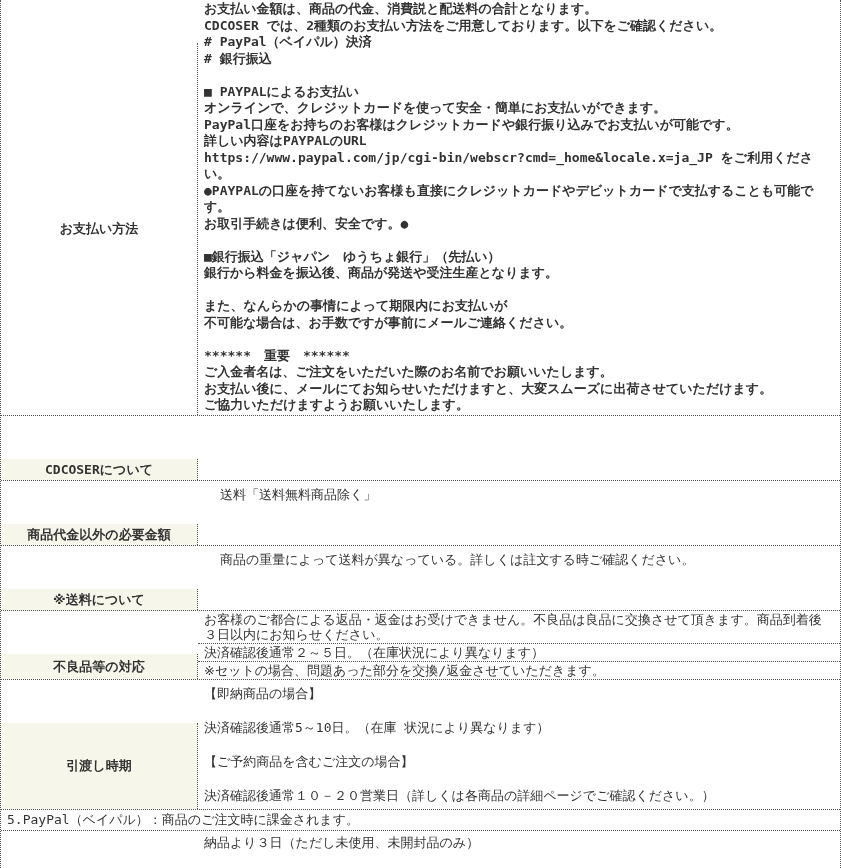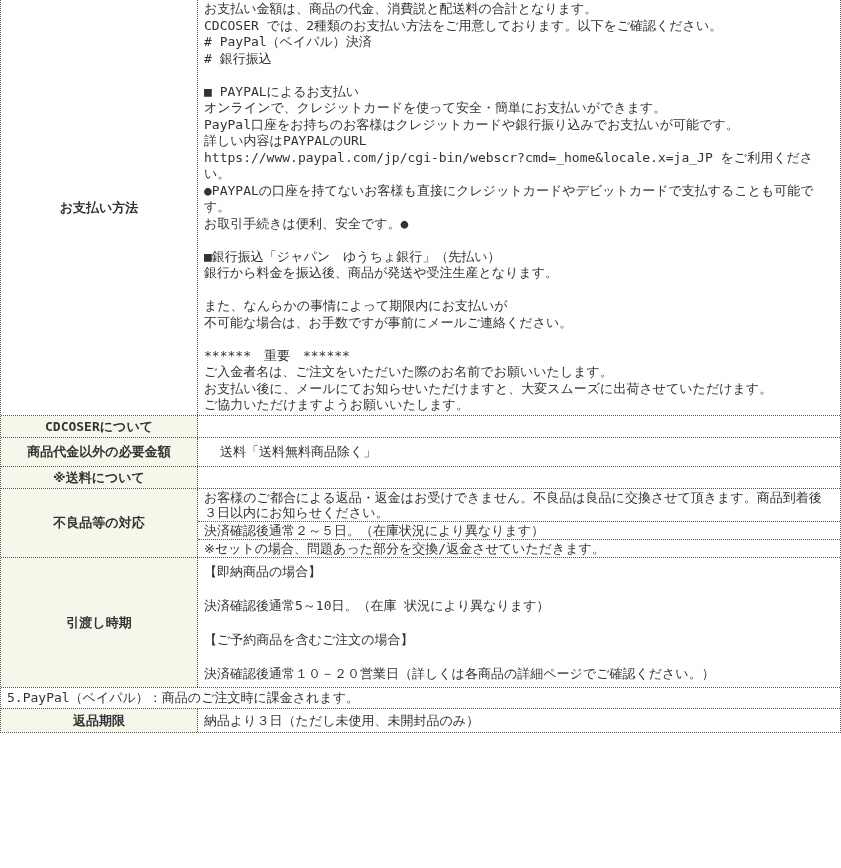--- a/index.html
+++ b/index.html
@@ -20,27 +20,28 @@
   .row { display: flex; border-top: 1px dotted #555; }
   .row:first-child { border-top: none; }
   .label-cell {
     width: 197px; min-width: 197px;
     border-right: 1px dotted #555;
     background: #f6f6ea;
     display: flex; align-items: center; justify-content: center;
     text-align: center;
     font-weight: bold;
     padding: 2px 0;
+    margin-top: 43px;
   }
   .label-cell.white-bg { background: #ffffff; }
   .content-cell { flex: 1; min-width: 0; }
   .pre { white-space: pre-wrap; word-break: break-all; }
 
   
-  .payment-text { padding: 1px 6px; line-height: 16.5px; min-height: 395px; }
+  .payment-text { padding: 1px 6px; line-height: 16.5px; min-height: 395px; font-weight: bold; }
 
   
   .subrow { border-bottom: 1px dotted #555; padding: 0 6px; display: flex; align-items: center; }
   .subrow:last-child { border-bottom: none; }
   .about-subrow { height: 25px; white-space: nowrap; overflow: hidden; }
   .email-bold { font-weight: bold; }
 
   .simple-pad { padding: 5px 22px; }
   .extra-fees-row .content-cell { min-height: 28px; }
   .shipping-row .content-cell { min-height: 27px; }
@@ -90,20 +91,21 @@
     <div class="label-cell">CDCOSERについて</div>
   </section>
 
   <section class="row extra-fees-row">
     <div class="label-cell">商品代金以外の必要金額</div>
     <div class="content-cell simple-pad">送料「送料無料商品除く」</div>
   </section>
 
   <section class="row shipping-row">
     <div class="label-cell">※送料について</div>
+    <div class="content-cell simple-pad">商品の重量によって送料が異なっている。詳しくは註文する時ご確認ください。</div>
   </section>
 
   <section class="row defect-row">
     <div class="label-cell">不良品等の対応</div>
     <div class="content-cell">
       <div class="subrow defect-subrow">お客様のご都合による返品・返金はお受けできません。不良品は良品に交換させて頂きます。商品到着後３日以内にお知らせください。</div>
       <div class="subrow defect-subrow">決済確認後通常２～５日。（在庫状況により異なります）</div>
       <div class="subrow defect-subrow">※セットの場合、問題あった部分を交換/返金させていただきます。</div>
     </div>
   </section>

